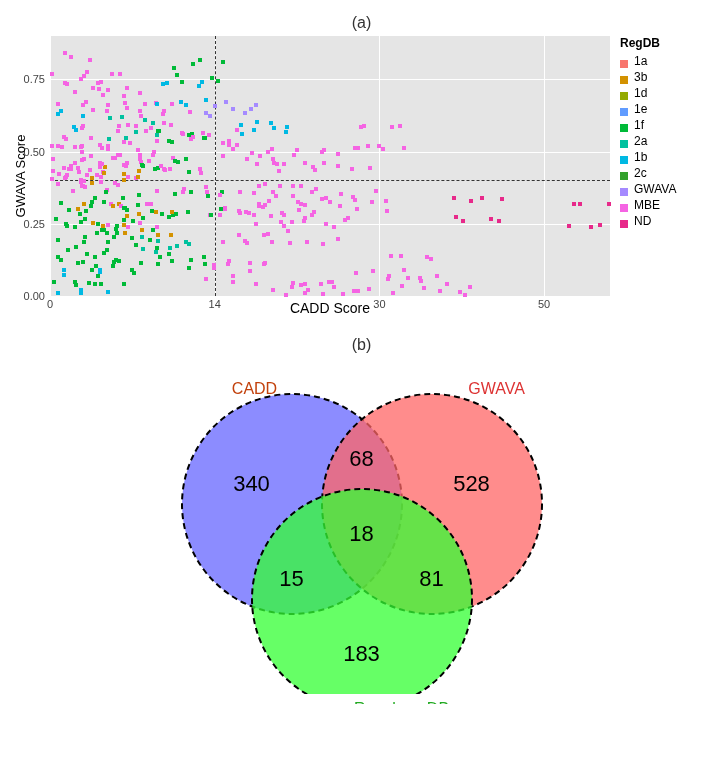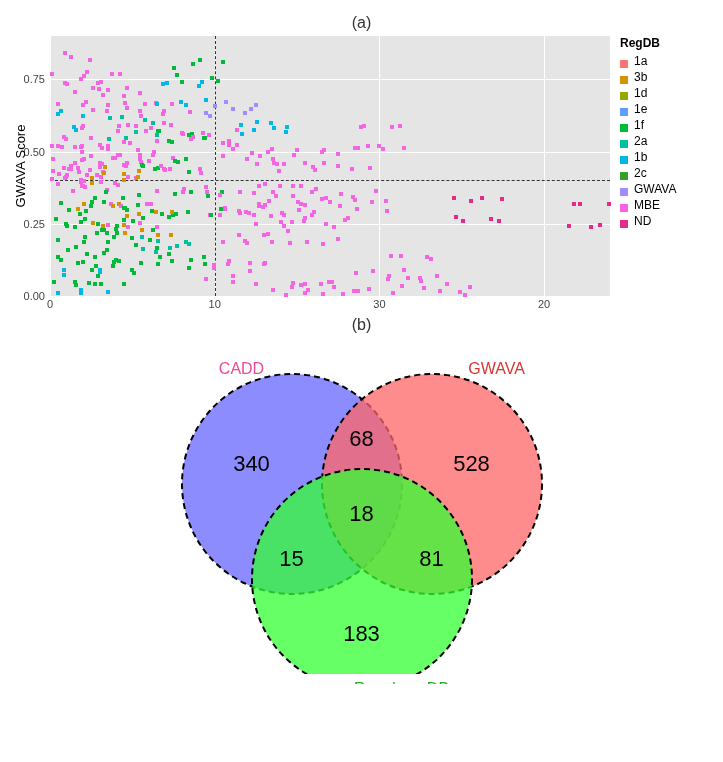--- a/index.html
+++ b/index.html
@@ -132,25 +132,25 @@
 
 <div class="panel-label">(a)</div>
 
 <div class="scatter-wrap">
   <div class="scatter-area">
     <div class="plot-bg" id="plot">
 
     <div class="gridline-v" style="left: 0px;"></div>
         <div class="xtick" style="left: 0px;">0</div>
         <div class="gridline-v" style="left: 164.706px;"></div>
-        <div class="xtick" style="left: 164.706px;">10</div>
+        <div class="xtick" style="left: 164.706px;">14</div>
         <div class="gridline-v" style="left: 329.412px;"></div>
         <div class="xtick" style="left: 329.412px;">30</div>
         <div class="gridline-v" style="left: 494.118px;"></div>
-        <div class="xtick" style="left: 494.118px;">20</div>
+        <div class="xtick" style="left: 494.118px;">50</div>
         <div class="gridline-h" style="top: 260px;"></div>
         <div class="ytick" style="top: 260px;">0.00</div>
         <div class="gridline-h" style="top: 187.778px;"></div>
         <div class="ytick" style="top: 187.778px;">0.25</div>
         <div class="gridline-h" style="top: 115.556px;"></div>
         <div class="ytick" style="top: 115.556px;">0.50</div>
         <div class="gridline-h" style="top: 43.3333px;"></div>
         <div class="ytick" style="top: 43.3333px;">0.75</div>
         <div class="ref-v" style="left: 164.706px;"></div>
         <div class="ref-h" style="top: 144.444px;"></div>
@@ -659,20 +659,21 @@
         <div class="pt" style="left: 328.718px; top: 110.063px; background: rgb(245, 100, 227);"></div>
         <div class="pt" style="left: 113.882px; top: 87.3464px; background: rgb(245, 100, 227);"></div>
         <div class="pt" style="left: 89.5991px; top: 74.9117px; background: rgb(245, 100, 227);"></div>
         <div class="pt" style="left: 171.492px; top: 173.487px; background: rgb(0, 186, 56);"></div>
         <div class="pt" style="left: 119.428px; top: 217.645px; background: rgb(0, 186, 56);"></div>
         <div class="pt" style="left: 22.6318px; top: 154.79px; background: rgb(245, 100, 227);"></div>
         <div class="pt" style="left: 205.71px; top: 247.78px; background: rgb(245, 100, 227);"></div>
         <div class="pt" style="left: 179.477px; top: 224.815px; background: rgb(245, 100, 227);"></div>
       </div>
     <div class="ylabel">GWAVA Score</div>
+    <div class="xlabel">CADD Score</div>
   </div>
   <div class="legend">
     <div class="legend-title">RegDB</div>
     <div id="legend-items">
         <div class="legend-item">
           <span class="legend-sw" style="background: rgb(248, 118, 109);"></span>
           <span>1a</span>
         </div>
         <div class="legend-item">
           <span class="legend-sw" style="background: rgb(211, 146, 0);"></span>
@@ -721,21 +722,21 @@
 <div class="panel-label" style="margin-top:20px">(b)</div>
 
 <div class="venn-wrap">
   <svg width="500" height="330">
     <g style="mix-blend-mode:multiply">
       <circle cx="180" cy="140" r="110" fill="#6666FF" fill-opacity="0.75" stroke="#000" stroke-width="2" stroke-dasharray="6,4"></circle>
       <circle cx="320" cy="140" r="110" fill="#FF6666" fill-opacity="0.75" stroke="#000" stroke-width="2" stroke-dasharray="6,4"></circle>
       <circle cx="250" cy="235" r="110" fill="#33FF33" fill-opacity="0.75" stroke="#000" stroke-width="2" stroke-dasharray="6,4"></circle>
     </g>
   </svg>
-  <div class="venn-label" style="left:130px; top:25px; color:#ec4899">CADD</div>
+  <div class="venn-label" style="left:143px; top:25px; color:#c2410c">CADD</div>
   <div class="venn-label" style="left:385px; top:25px; color:#DD3333">GWAVA</div>
   <div class="venn-label" style="left:290px; top:345px; color:#22AA22">RegulomeDB</div>
 
   <div class="venn-num" style="left:140px; top:120px">340</div>
   <div class="venn-num" style="left:360px; top:120px">528</div>
   <div class="venn-num" style="left:250px; top:290px">183</div>
   <div class="venn-num" style="left:250px; top:95px">68</div>
   <div class="venn-num" style="left:180px; top:215px">15</div>
   <div class="venn-num" style="left:320px; top:215px">81</div>
   <div class="venn-num" style="left:250px; top:170px">18</div>

